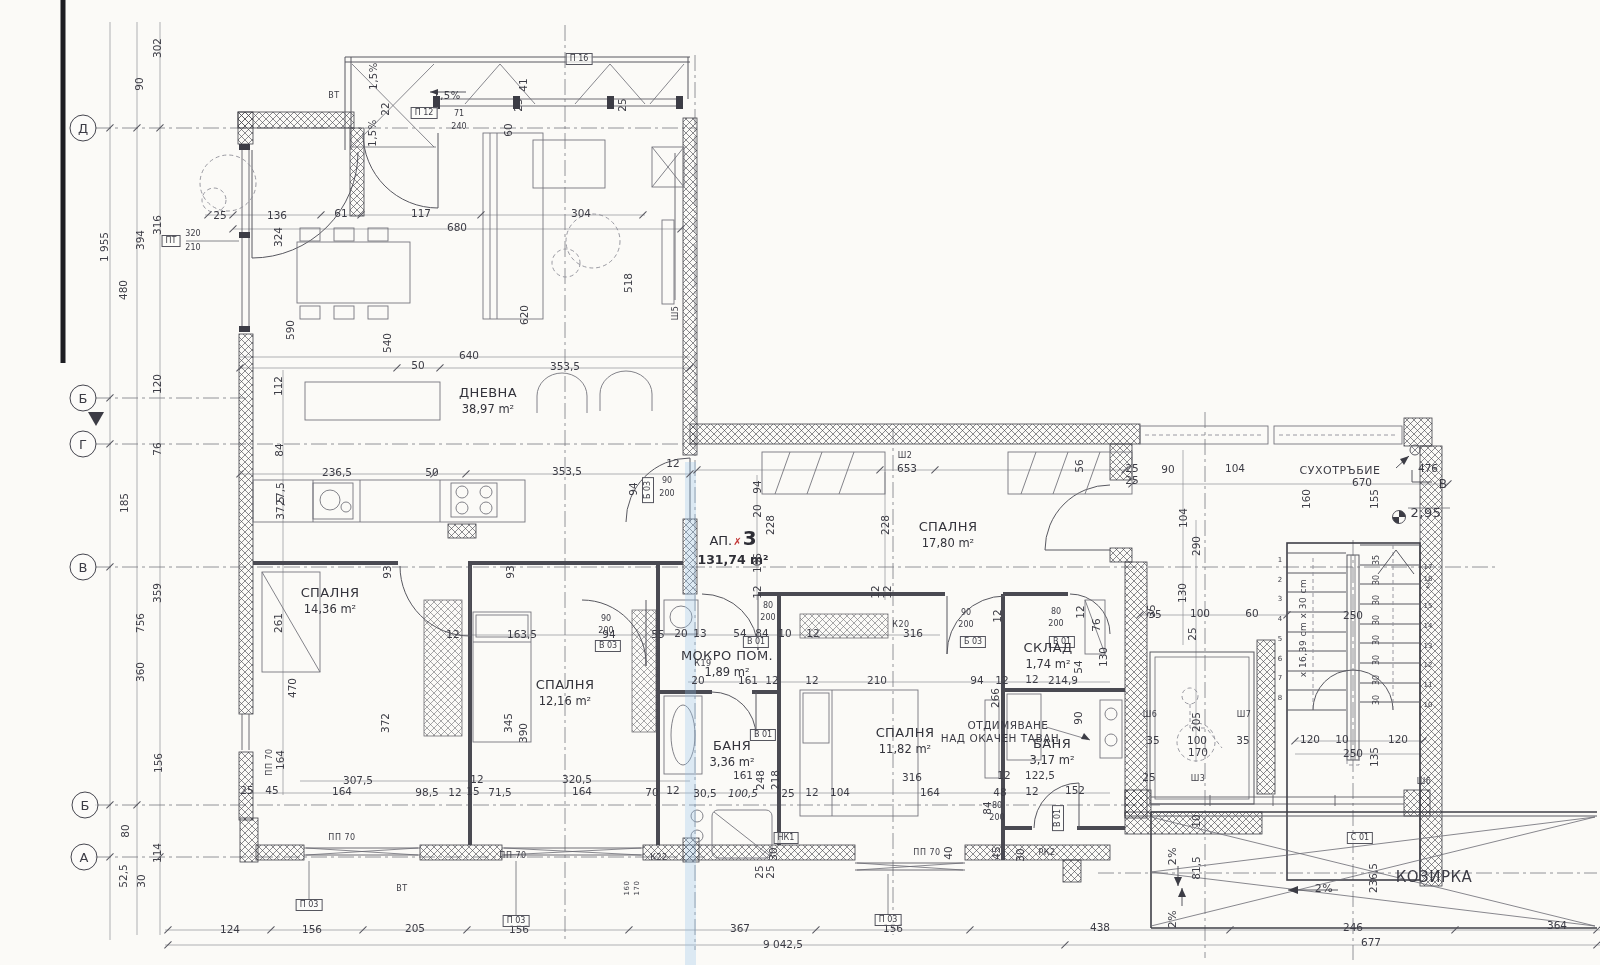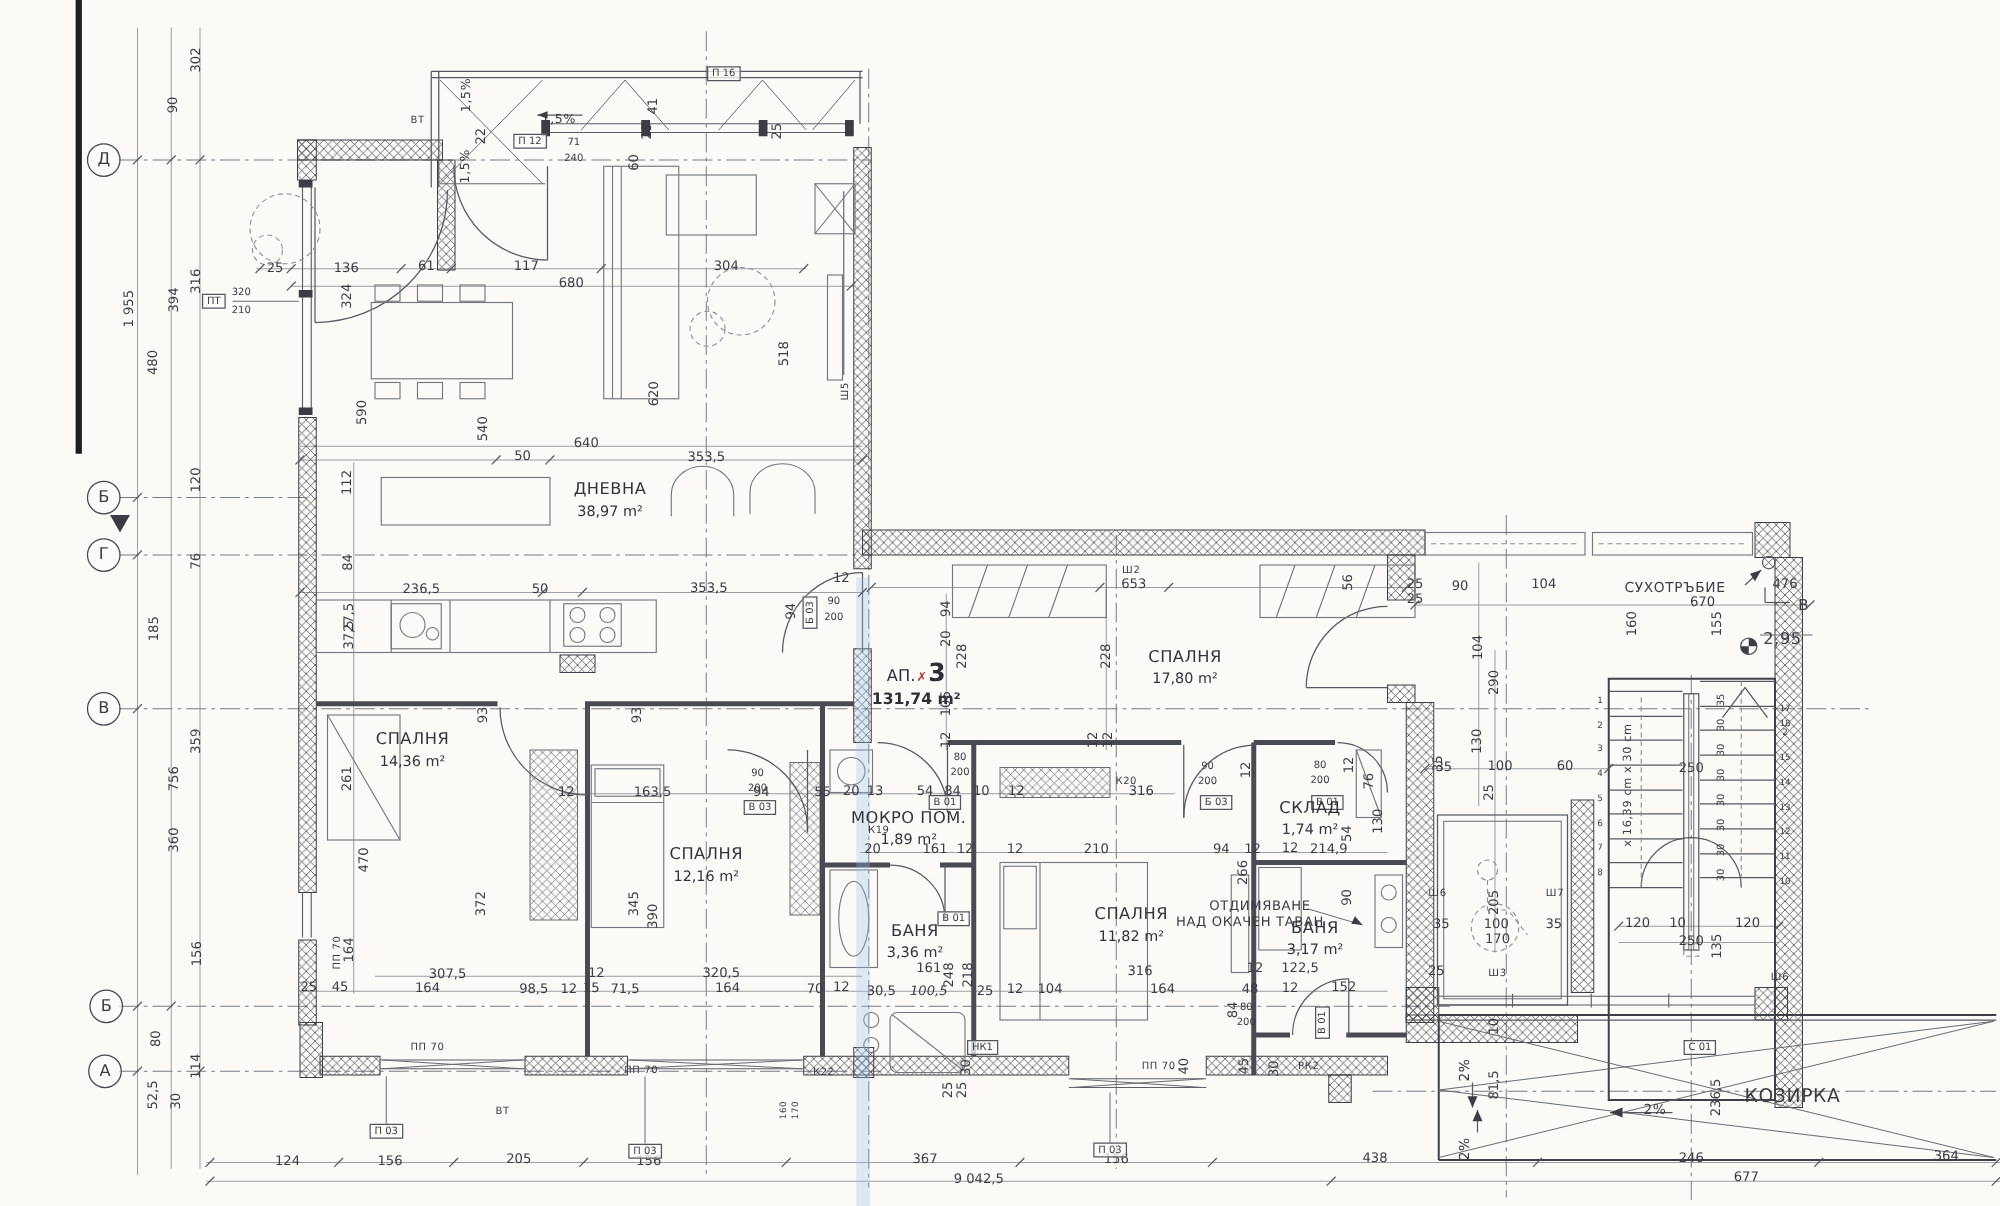--- a/index.html
+++ b/index.html
@@ -596,21 +596,21 @@
       <span class="lbl" style="font-size: 10.5px; left: 1342px; top: 739px;">10</span>
       <span class="lbl" style="font-size: 10.5px; left: 1398px; top: 739px;">120</span>
       <span class="lbl" style="font-size: 10.5px; left: 1353px; top: 753px;">250</span>
       <span class="lbl rot" style="font-size: 10.5px; left: 1374px; top: 757px;">135</span>
       <span class="lbl rot" style="font-size: 10.5px; left: 1196px; top: 868px;">81,5</span>
       <span class="lbl rot" style="font-size: 10.5px; left: 1196px; top: 821px;">10</span>
       <span class="lbl rot" style="font-size: 10.5px; left: 1373px; top: 878px;">236,5</span>
       <span class="lbl" style="font-size: 10.5px; left: 1100px; top: 927px;">438</span>
       <span class="lbl" style="font-size: 10.5px; left: 1353px; top: 927px;">246</span>
       <span class="lbl" style="font-size: 10.5px; left: 1557px; top: 925px;">364</span>
-      <span class="lbl" style="font-size: 10.5px; left: 1371px; top: 942px; margin-left: 26px;">677</span>
+      <span class="lbl" style="font-size: 10.5px; left: 1371px; top: 942px;">677</span>
       <span class="lbl" style="font-size: 10.5px; left: 230px; top: 929px;">124</span>
       <span class="lbl" style="font-size: 10.5px; left: 312px; top: 929px;">156</span>
       <span class="lbl" style="font-size: 10.5px; left: 415px; top: 928px;">205</span>
       <span class="lbl" style="font-size: 10.5px; left: 519px; top: 929px;">156</span>
       <span class="lbl" style="font-size: 10.5px; left: 740px; top: 928px;">367</span>
       <span class="lbl" style="font-size: 10.5px; left: 893px; top: 928px;">156</span>
       <span class="lbl" style="font-size: 10.5px; left: 783px; top: 944px;">9 042,5</span>
       <span class="lbl" style="font-size: 11px; letter-spacing: 0.5px; left: 1340px; top: 470px;">СУХОТРЪБИЕ</span>
       <span class="lbl" style="font-size: 10.5px; letter-spacing: 0.5px; left: 1008px; top: 725px;">ОТДИМЯВАНЕ</span>
       <span class="lbl" style="font-size: 10.5px; letter-spacing: 0.5px; left: 1000px; top: 738px;">НАД ОКАЧЕН ТАВАН</span>

